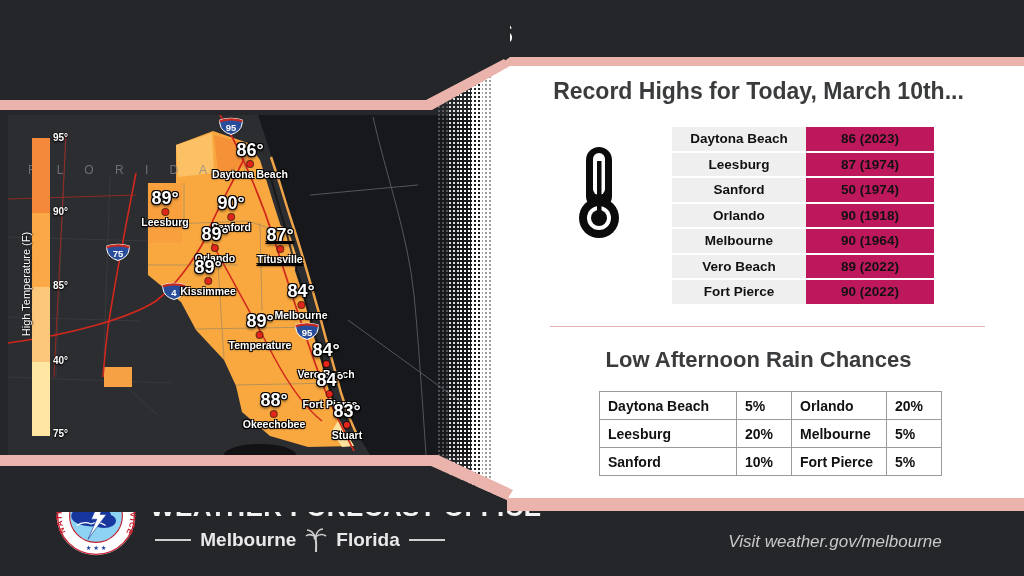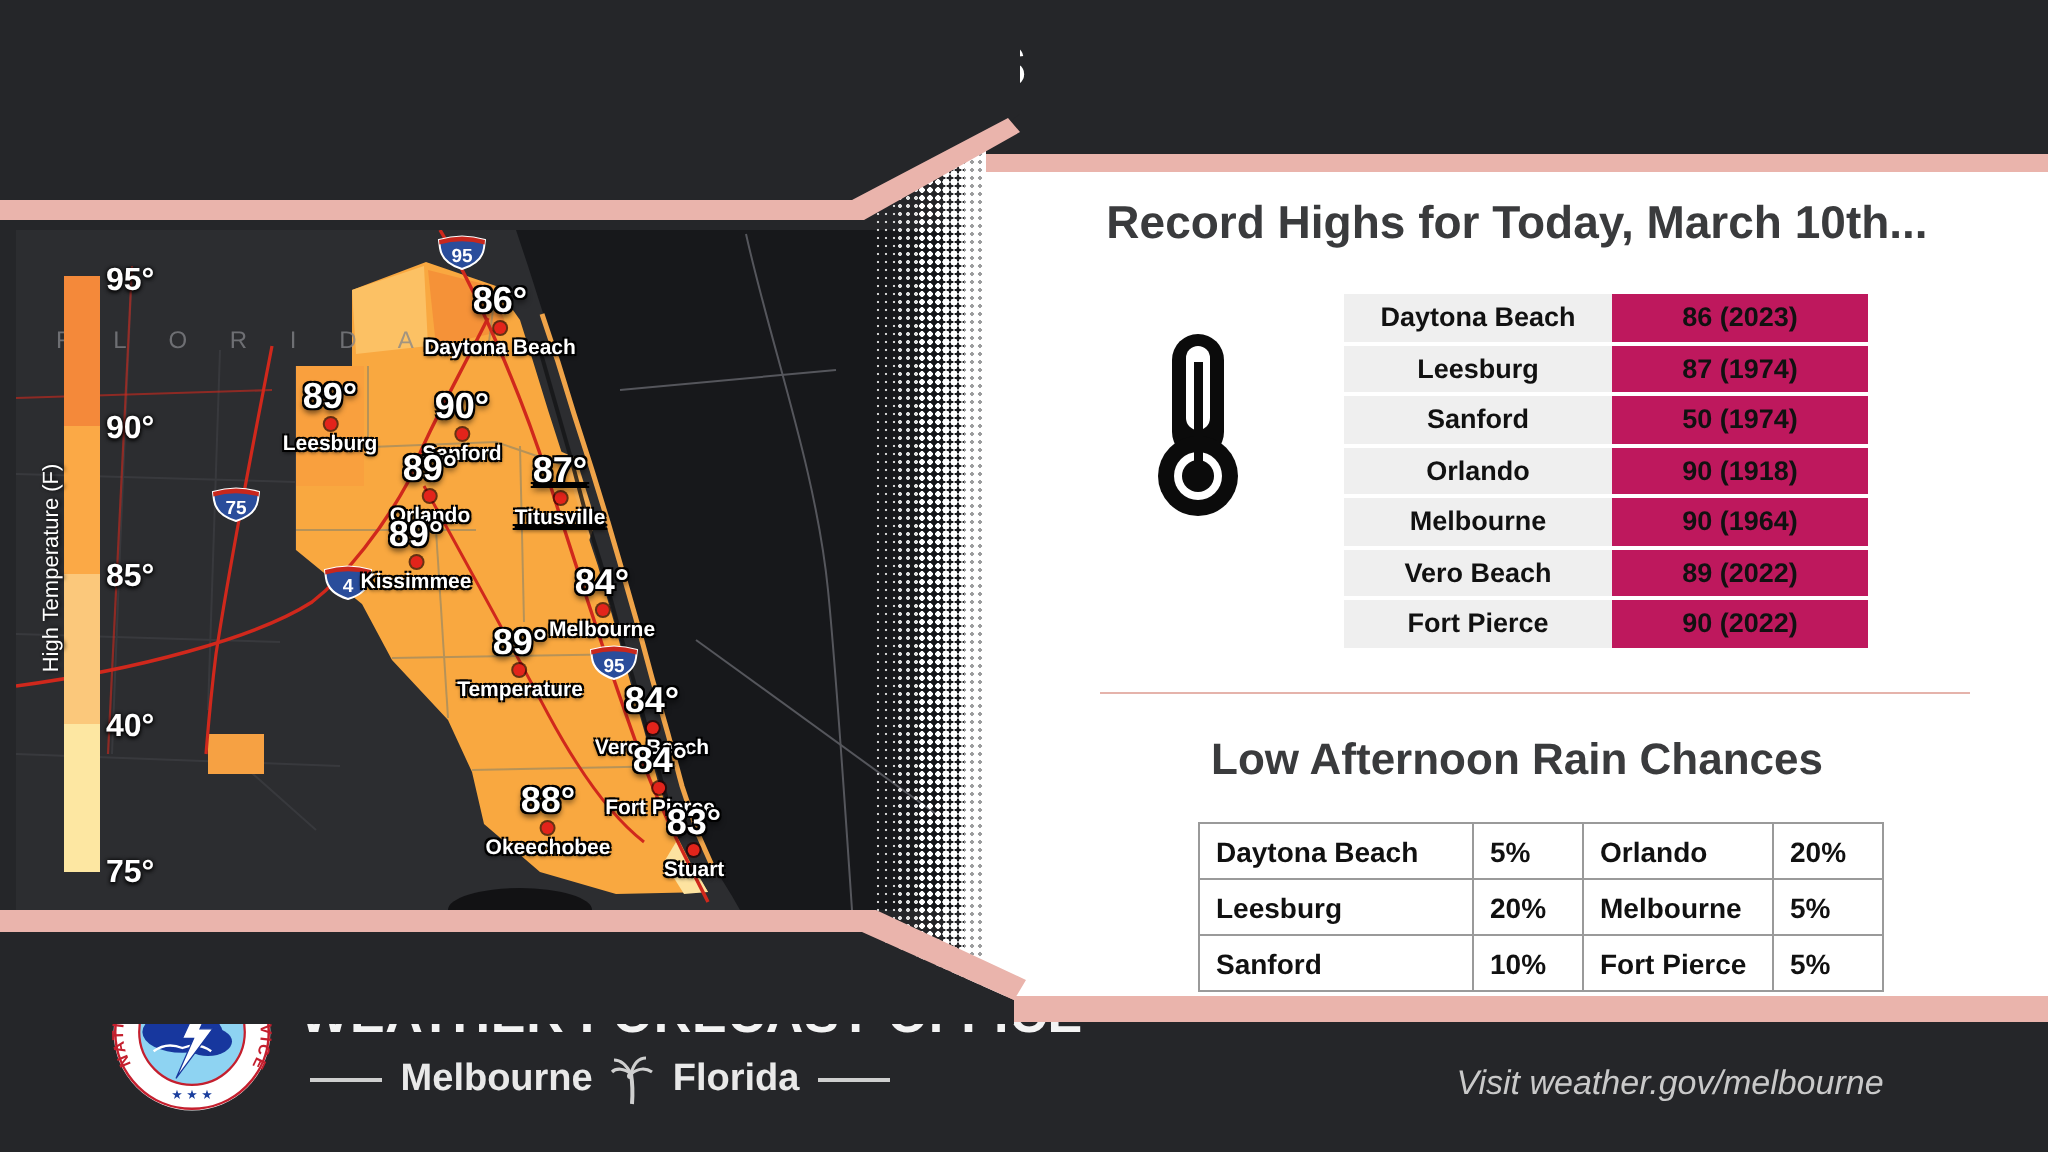--- a/index.html
+++ b/index.html
@@ -12,21 +12,21 @@
   #page-title{left:24px;top:10px;font-size:38px;font-weight:700;color:#ffffff;letter-spacing:.2px;}
   #page-date{left:26px;top:62px;font-size:19px;color:#f2f2f2;}
 
   
   #map{left:8px;top:115px;width:472px;height:340px;z-index:1;}
   #map svg.geo{position:absolute;left:0;top:0;}
   .state-label{left:20px;top:48px;font-size:12px;letter-spacing:9px;color:#84858a;opacity:.75;}
 
   .legend-bar{left:24px;top:23px;width:18px;height:298px;}
   .legend-bar div{width:100%;height:25%;}
-  .legend-tick{font-size:16px;font-weight:700;color:#fff;
+  .legend-tick{font-size:10px;font-weight:700;color:#fff;
      text-shadow:0 1px 2px #000,0 0 2px #000;text-align:center;}
   .legend-label{left:-127px;top:163px;width:290px;text-align:center;font-size:11px;color:#fff;
      transform:rotate(-90deg);text-shadow:0 1px 2px #000;}
 
   .city{transform:translateX(-50%);text-align:center;line-height:1;}
   .city .temp{font-size:18px;font-weight:700;color:#fff;
      text-shadow:-1px -1px 0 #000,1px -1px 0 #000,-1px 1px 0 #000,1px 1px 0 #000,0 2px 3px rgba(0,0,0,.9);}
   .city .dot{width:6px;height:6px;border-radius:50%;background:#e3241b;
      box-shadow:0 0 0 1px rgba(40,0,0,.7);margin:2px auto 2px;}
   .city .name{font-size:10.5px;font-weight:700;color:#fff;white-space:nowrap;
@@ -37,21 +37,21 @@
   
   #panel{left:437px;top:57px;width:587px;height:454px;z-index:2;}
   #halftone{left:0;top:0;bottom:0;width:56px;display:flex;}
   #halftone i{flex:1;display:block;}
   #halftone i:nth-child(1){background-image:radial-gradient(circle,rgba(255,255,255,.8) .5px,transparent .8px);background-size:4px 4px;}
   #halftone i:nth-child(2){background-image:radial-gradient(circle,rgba(255,255,255,.85) .9px,transparent 1.1px);background-size:4px 4px;}
   #halftone i:nth-child(3){background-image:radial-gradient(circle,#fff 1.3px,transparent 1.5px);background-size:4px 4px;}
   #halftone i:nth-child(4){background-image:radial-gradient(circle,#fff 1.7px,transparent 1.9px);background-size:4px 4px;}
   #halftone i:nth-child(5){background-color:rgba(255,255,255,.55);background-image:radial-gradient(circle,#fff 1.9px,transparent 2.1px);background-size:4px 4px;}
   #panel-body{left:56px;right:0;top:0;bottom:0;background:#ffffff;
-     border-top:9px solid #eab4ac;border-bottom:13px solid #eab4ac;margin-top:20px;}
+     border-top:9px solid #eab4ac;border-bottom:13px solid #eab4ac;}
   .panel-heading{width:100%;text-align:center;font-weight:700;color:#3a3b3d;}
   #record-heading{top:12px;font-size:23px;}
   #rain-heading{top:281px;font-size:22px;}
   #thermo{left:75px;top:79px;}
   #record-table{left:179px;top:61px;border-collapse:collapse;font-size:13.5px;font-weight:700;color:#111;}
   #record-table td{border-bottom:2px solid #fff;text-align:center;padding:0 8px;height:23.5px;}
   #record-table td.c-city{background:#efefef;width:118px;}
   #record-table td.c-val{background:#be185d;width:112px;}
   #section-divider{left:57px;top:260px;width:435px;border-top:1px solid #e5b3ab;}
   #rain-table{left:106px;top:325px;border-collapse:collapse;font-size:14px;font-weight:700;color:#111;background:#fff;}

